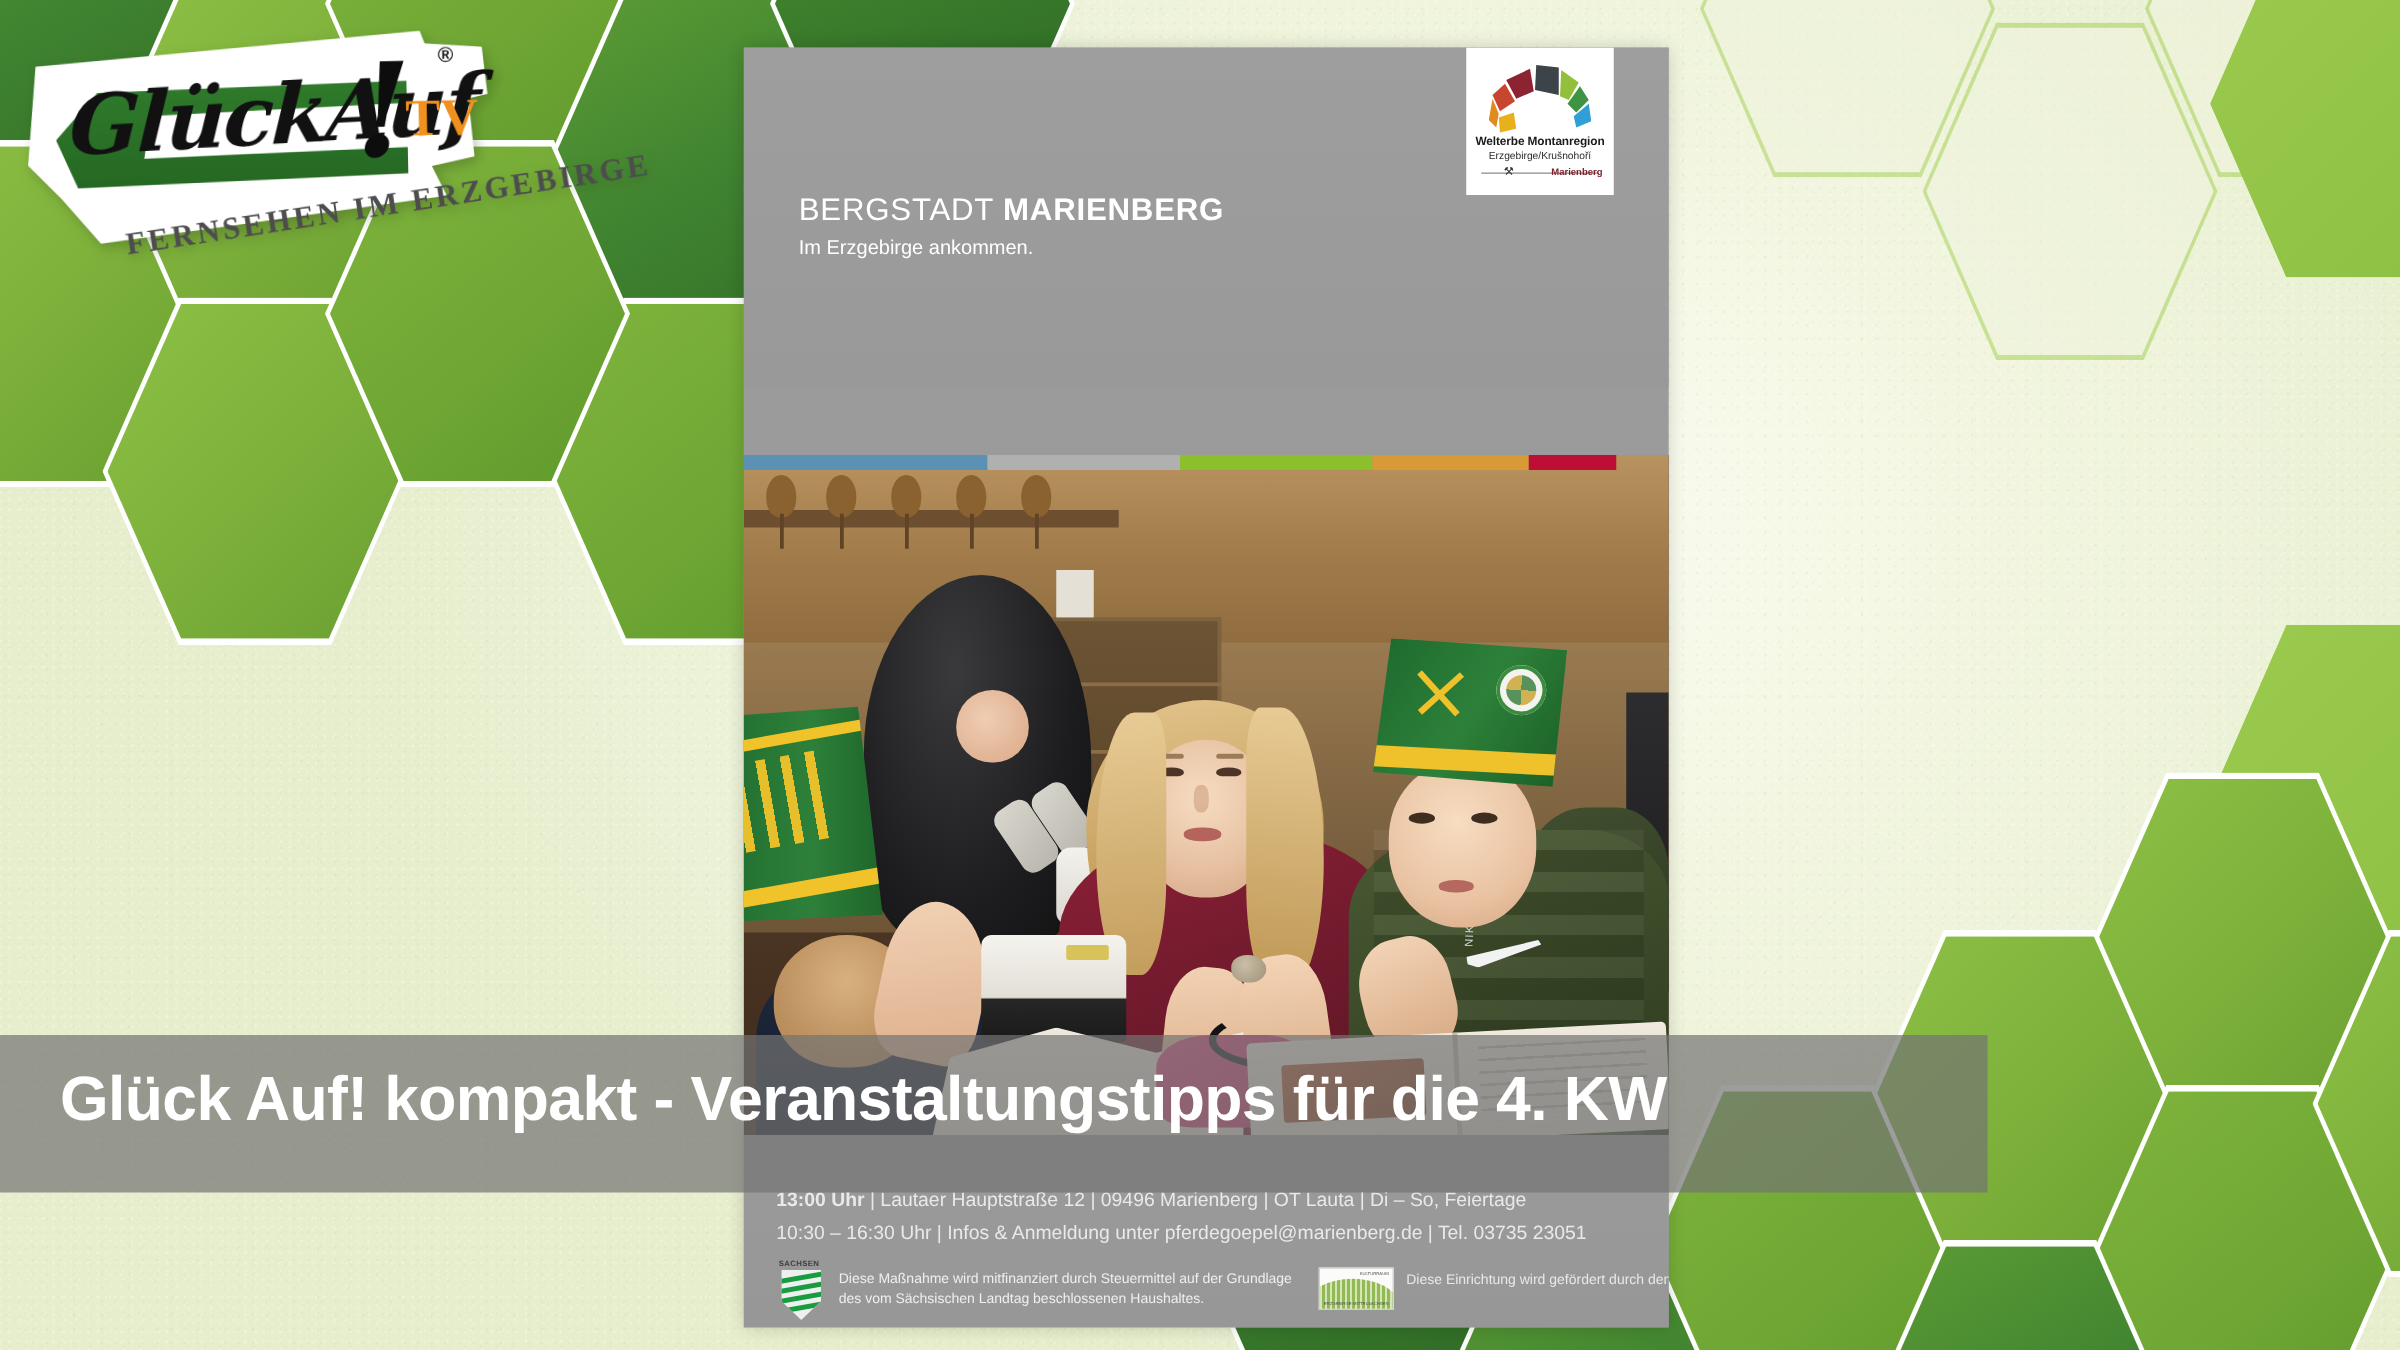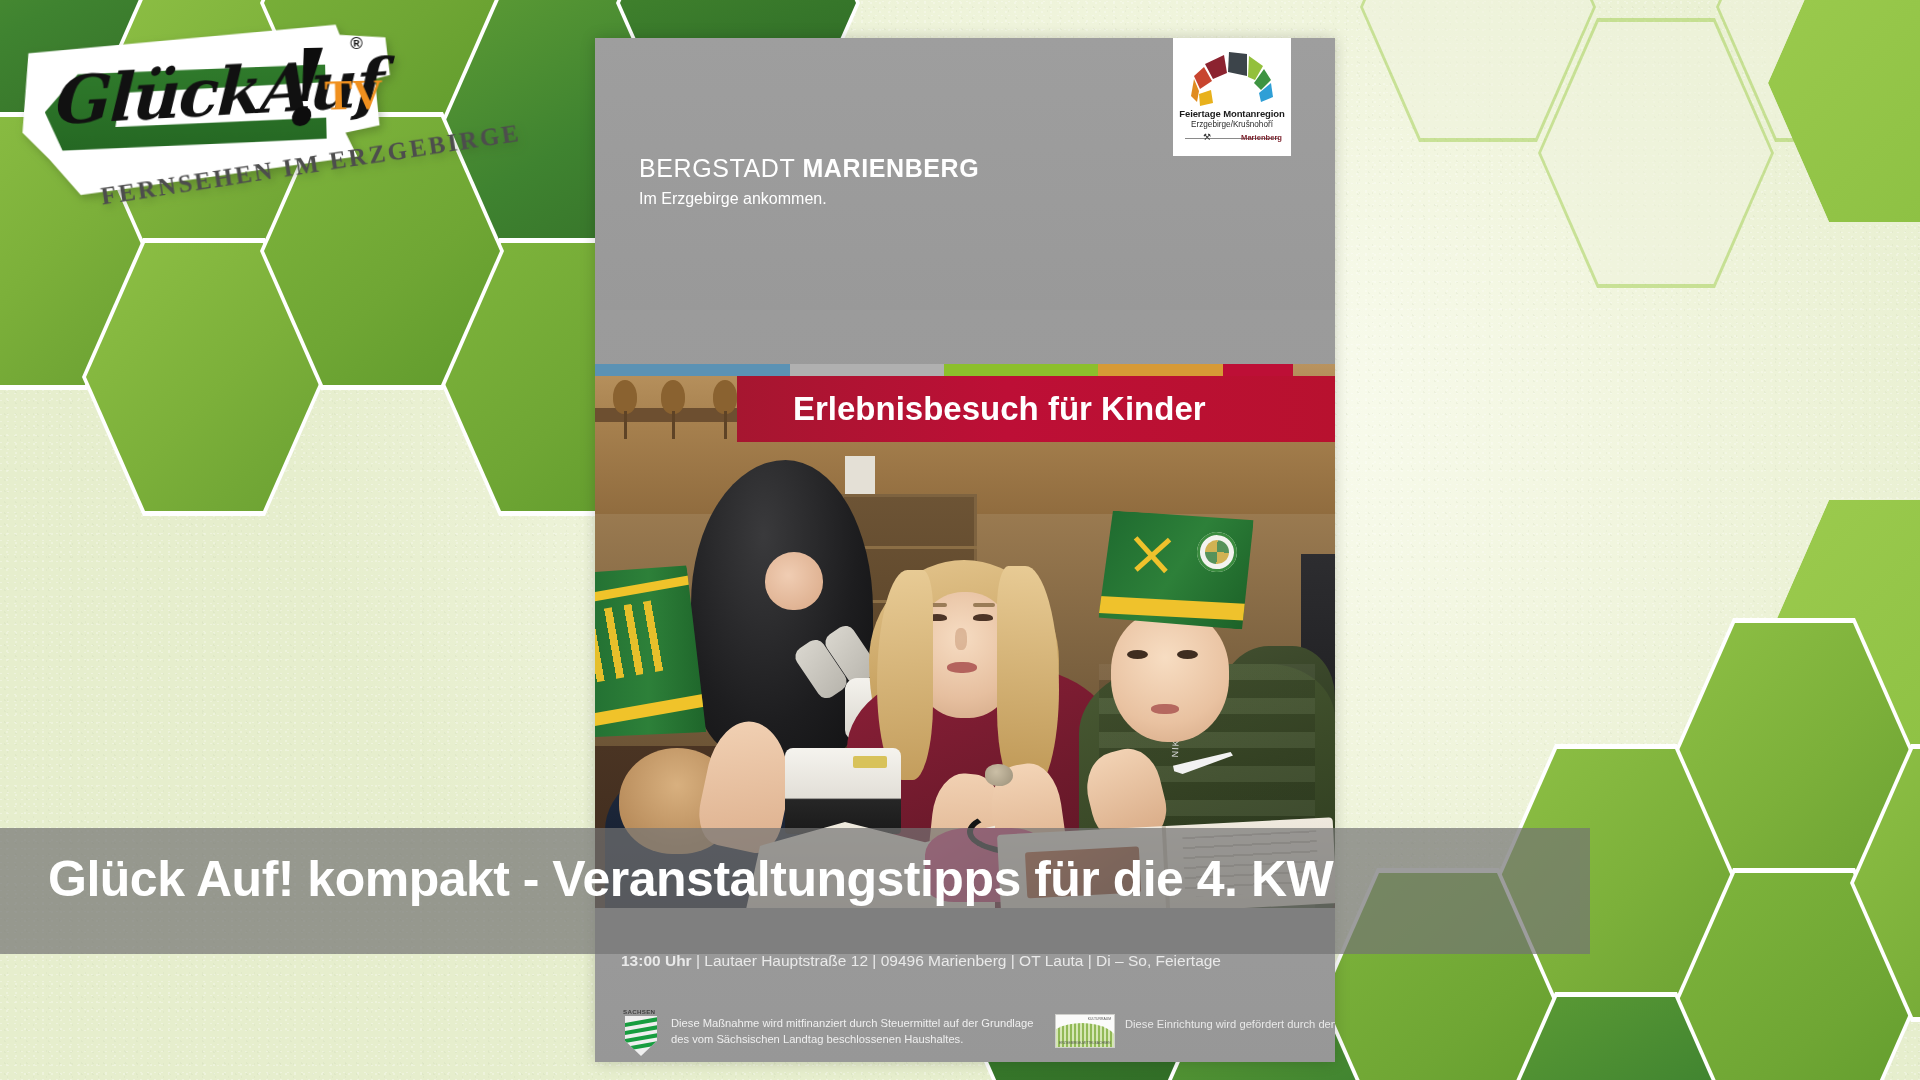--- a/index.html
+++ b/index.html
@@ -653,21 +653,21 @@
       <svg class="fan" viewBox="0 0 82 58">
         <polygon points="38,2 56,4 56,26 37,22" fill="#3c444a"></polygon>
         <polygon points="33,5 36,23 22,29 14,14" fill="#8c2330"></polygon>
         <polygon points="13,17 21,31 9,39 3,26" fill="#c8452f"></polygon>
         <polygon points="3,29 8,41 6,52 0,46" fill="#e08b1f"></polygon>
         <polygon points="8,44 20,40 22,53 9,56" fill="#e8b11c"></polygon>
         <polygon points="58,6 72,16 64,30 57,27" fill="#93c03c"></polygon>
         <polygon points="73,19 80,30 70,40 63,33" fill="#3e9442"></polygon>
         <polygon points="80,33 82,47 70,52 68,43" fill="#2f9fd6"></polygon>
       </svg>
-      <div class="l1">Feiertage Montanregion</div>
+      <div class="l1">Welterbe Montanregion</div>
       <div class="l2">Erzgebirge/Krušnohoří</div>
       <div class="rule"></div>
       <div class="pick">⚒</div>
       <div class="l3">Marienberg</div>
     </div>
   </div>
 
   <div id="photo">
     <div id="ph-wallTop"></div>
     <div id="ph-shelf"></div>
@@ -764,26 +764,24 @@
     </div>
   </div>
 
   <div id="band-strip">
     <i style="width:28%; background:#5b92b4"></i>
     <i style="width:22%; background:#b0b0b0"></i>
     <i style="width:22%; background:#8cbf2c"></i>
     <i style="width:18%; background:#d79a36"></i>
     <i style="width:10%; background:#bd0f36"></i>
   </div>
-  <div id="band-sub">
-    <span class="t">Erlebnisbesuch für Kinder</span>
-  </div>
 
   <div id="poster-foot">
     <div id="ev-l1"><b>13:00 Uhr</b><span> | Lautaer Hauptstraße 12 | 09496 Marienberg | OT Lauta | Di – So, Feiertage</span></div>
+    <div id="ev-l2">10:30 – 16:30 Uhr | Infos &amp; Anmeldung unter pferdegoepel@marienberg.de | Tel. 03735 23051</div>
 
     <div id="fund">
       <div class="crest">
         <div class="cap">SACHSEN</div>
         <div class="shield">
           <i style="top:4px"></i>
             <i style="top:12px"></i>
             <i style="top:20px"></i>
             <i style="top:28px"></i>
         </div>

